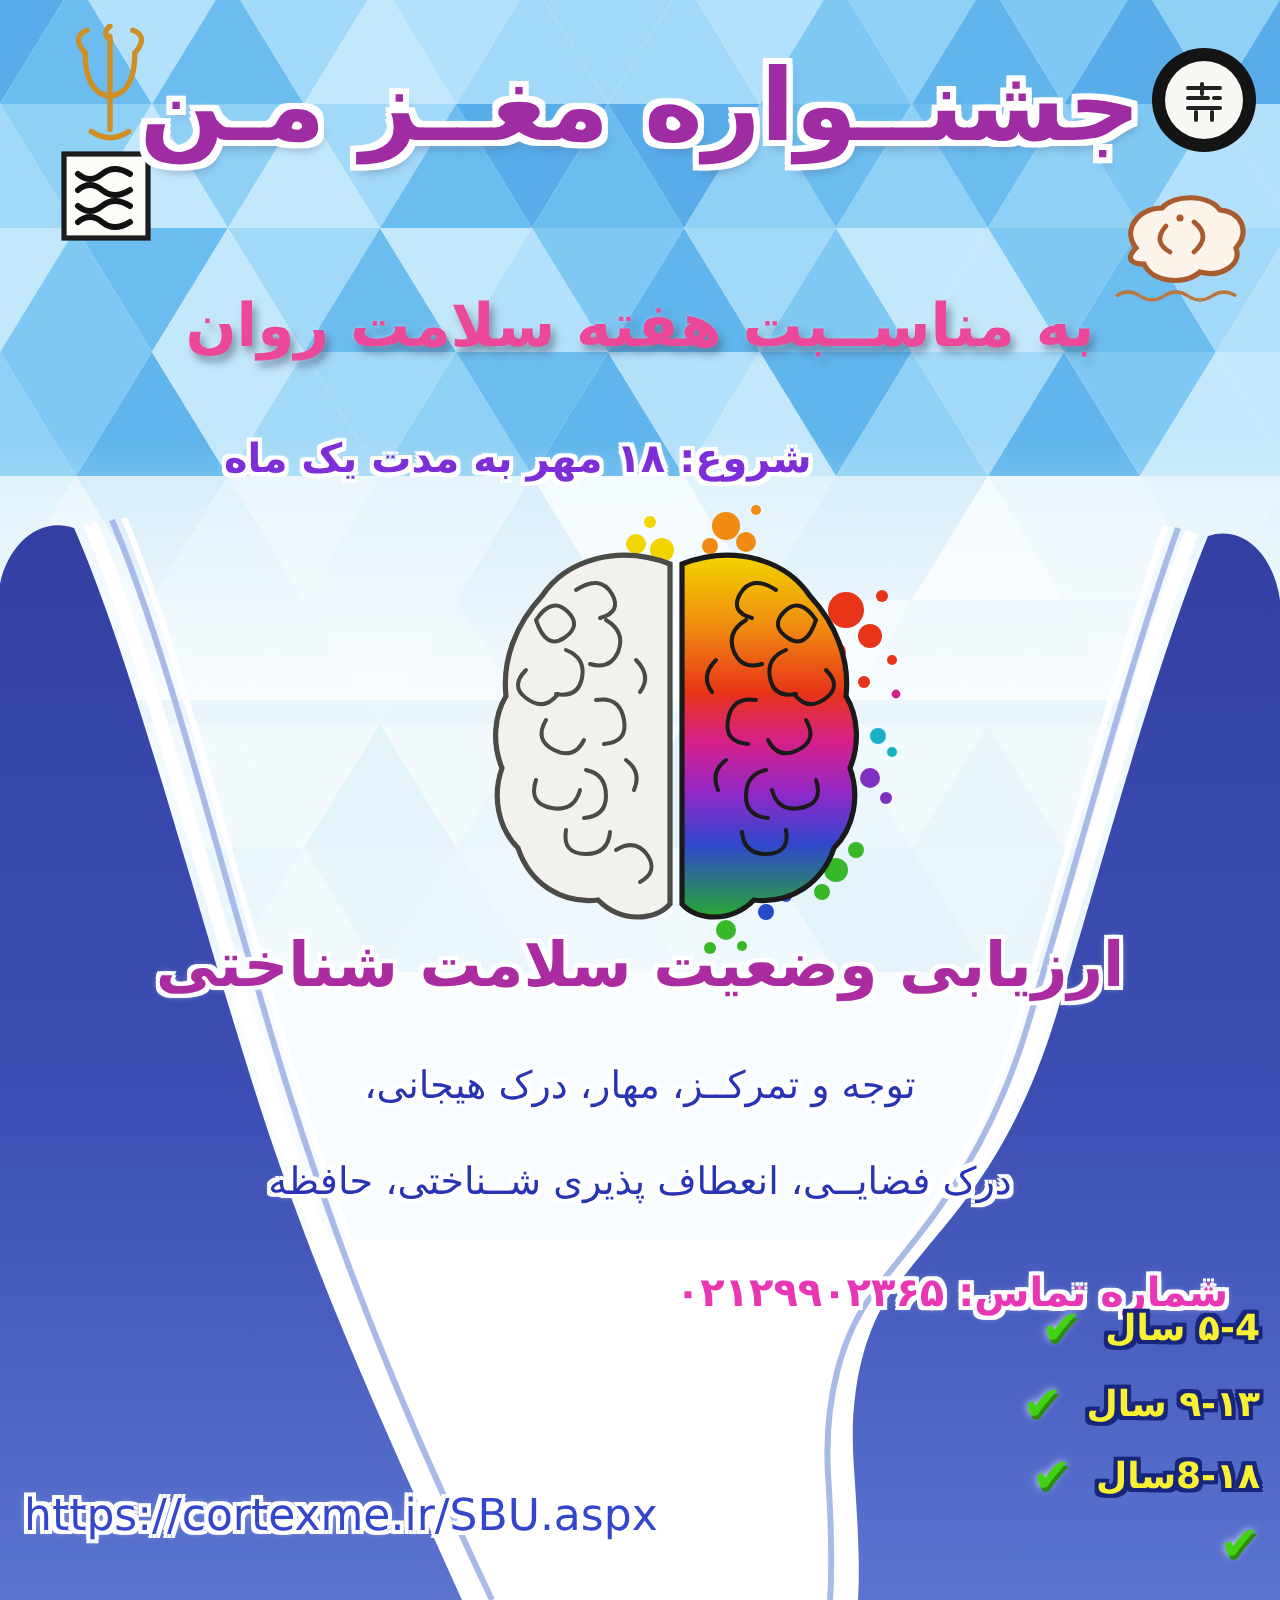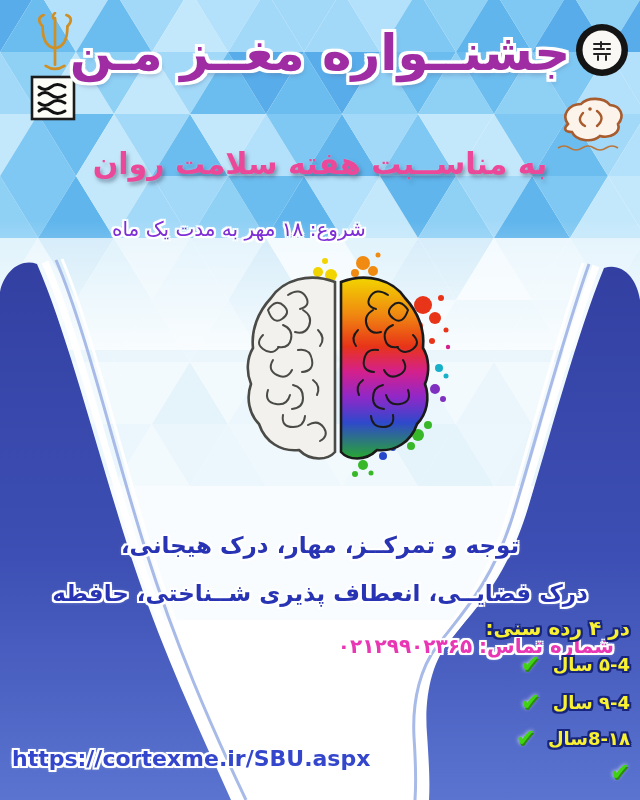--- a/index.html
+++ b/index.html
@@ -11,36 +11,36 @@
   
   .ow3{text-shadow:-3px -3px 0 #fff,3px -3px 0 #fff,-3px 3px 0 #fff,3px 3px 0 #fff,
        0 -3px 0 #fff,0 3px 0 #fff,-3px 0 0 #fff,3px 0 0 #fff,0 0 5px #fff,2px 4px 5px rgba(70,90,140,.45);}
   .ow2{text-shadow:-2px -2px 0 #fff,2px -2px 0 #fff,-2px 2px 0 #fff,2px 2px 0 #fff,
        0 -2px 0 #fff,0 2px 0 #fff,-2px 0 0 #fff,2px 0 0 #fff,0 0 4px #fff;}
   .on2{text-shadow:-2px -2px 0 #18257c,2px -2px 0 #18257c,-2px 2px 0 #18257c,2px 2px 0 #18257c,
        0 -2px 0 #18257c,0 2px 0 #18257c,-2px 0 0 #18257c,2px 0 0 #18257c;}
   .title{left:0;right:0;top:24px;text-align:center;font-size:50px;font-weight:bold;color:#a02ca4;}
   .subtitle{left:0;right:0;top:146px;text-align:center;font-size:30px;font-weight:bold;color:#ec4899;
             text-shadow:2px 3px 4px rgba(60,80,110,.55),0 0 2px rgba(255,255,255,.4);}
-  .info{top:217px;font-size:20px;font-weight:normal;color:#7d2ed6;}
+  .info{top:217px;font-size:20px;font-weight:bold;color:#7d2ed6;}
   .info.start{left:112px;}
   .info.free{right:80px;}
   .heading{left:0;right:0;top:465px;text-align:center;font-size:31px;font-weight:bold;color:#ab2ca0;}
-  .skills{left:0;right:0;text-align:center;font-size:23px;font-weight:bold;color:#2834b4;}
+  .skills{left:0;right:0;text-align:center;font-size:19px;font-weight:normal;color:#2834b4;}
   .skills.l1{top:532px;}
   .skills.l2{top:580px;}
   .phone{left:0;right:26px;top:634px;text-align:right;font-size:20px;font-weight:bold;color:#e936b4;}
   .age-header{right:10px;top:616px;font-size:20px;font-weight:bold;color:#f8f032;}
   .age-row{right:10px;display:flex;direction:rtl;align-items:center;gap:12px;}
   .age-row .age-label{font-size:18px;font-weight:bold;color:#f8f032;}
   .check{font-size:24px;color:#41d214;line-height:1;
          text-shadow:1px 2px 0 #2a8c0a,0 0 4px rgba(255,255,255,.85);}
   .r1{top:652px;} .r2{top:690px;} .r3{top:726px;} .r4{top:760px;}
   .link-label{left:30px;top:702px;font-size:20px;font-weight:bold;color:#f8f032;}
-  .url{left:12px;top:746px;font-size:22px;font-weight:bold;color:#3346cc;direction:ltr;}
+  .url{left:12px;top:746px;font-size:22px;font-weight:normal;color:#3346cc;direction:ltr;}
   .logo{position:absolute;z-index:2;}
   .brain{position:absolute;left:212px;top:250px;z-index:1;}
 </style>
 </head>
 <body>
 
 <div class="poster">
 
   <svg class="bg" width="640" height="800" viewBox="0 0 640 800">
     <defs>
@@ -383,32 +383,32 @@
         <path d="M145,80 q-8,8 -2,16"></path>
         <path d="M150,130 q-8,6 -4,15"></path>
       </g>
     </svg>
   </div>
 
   <div class="layer title rtl ow3">جشنــواره مغــز مـن</div>
   <div class="layer subtitle rtl">به مناســبت هفته سلامت روان</div>
   <div class="layer info start rtl ow2">شروع: ۱۸ مهر به مدت یک ماه</div>
 
+  <div class="layer heading rtl ow2">ارزیابی وضعیت سلامت شناختی</div>
   <div class="layer skills l1 rtl ow2">توجه و تمرکــز، مهار، درک هیجانی،</div>
   <div class="layer skills l2 rtl ow2">درک فضایــی، انعطاف پذیری شــناختی، حافظه</div>
 
   <div class="layer phone rtl ow2">شماره تماس: ۰۲۱۲۹۹۰۲۳۶۵</div>
 
-  <div class="layer age-header rtl on2">در ۴ رده سنی:</div>
   <div class="layer age-row r1">
     <span class="age-label on2">۵-4 سال</span>
     <span class="check">✔</span>
   </div>
   <div class="layer age-row r2">
-    <span class="age-label on2">۹-4 سال</span>
+    <span class="age-label on2">۹-۱۳ سال</span>
     <span class="check">✔</span>
   </div>
   <div class="layer age-row r3">
     <span class="age-label on2">8-۱۸سال</span>
     <span class="check">✔</span>
   </div>
   <div class="layer age-row r4">
     <span class="check">✔</span>
   </div>
 

